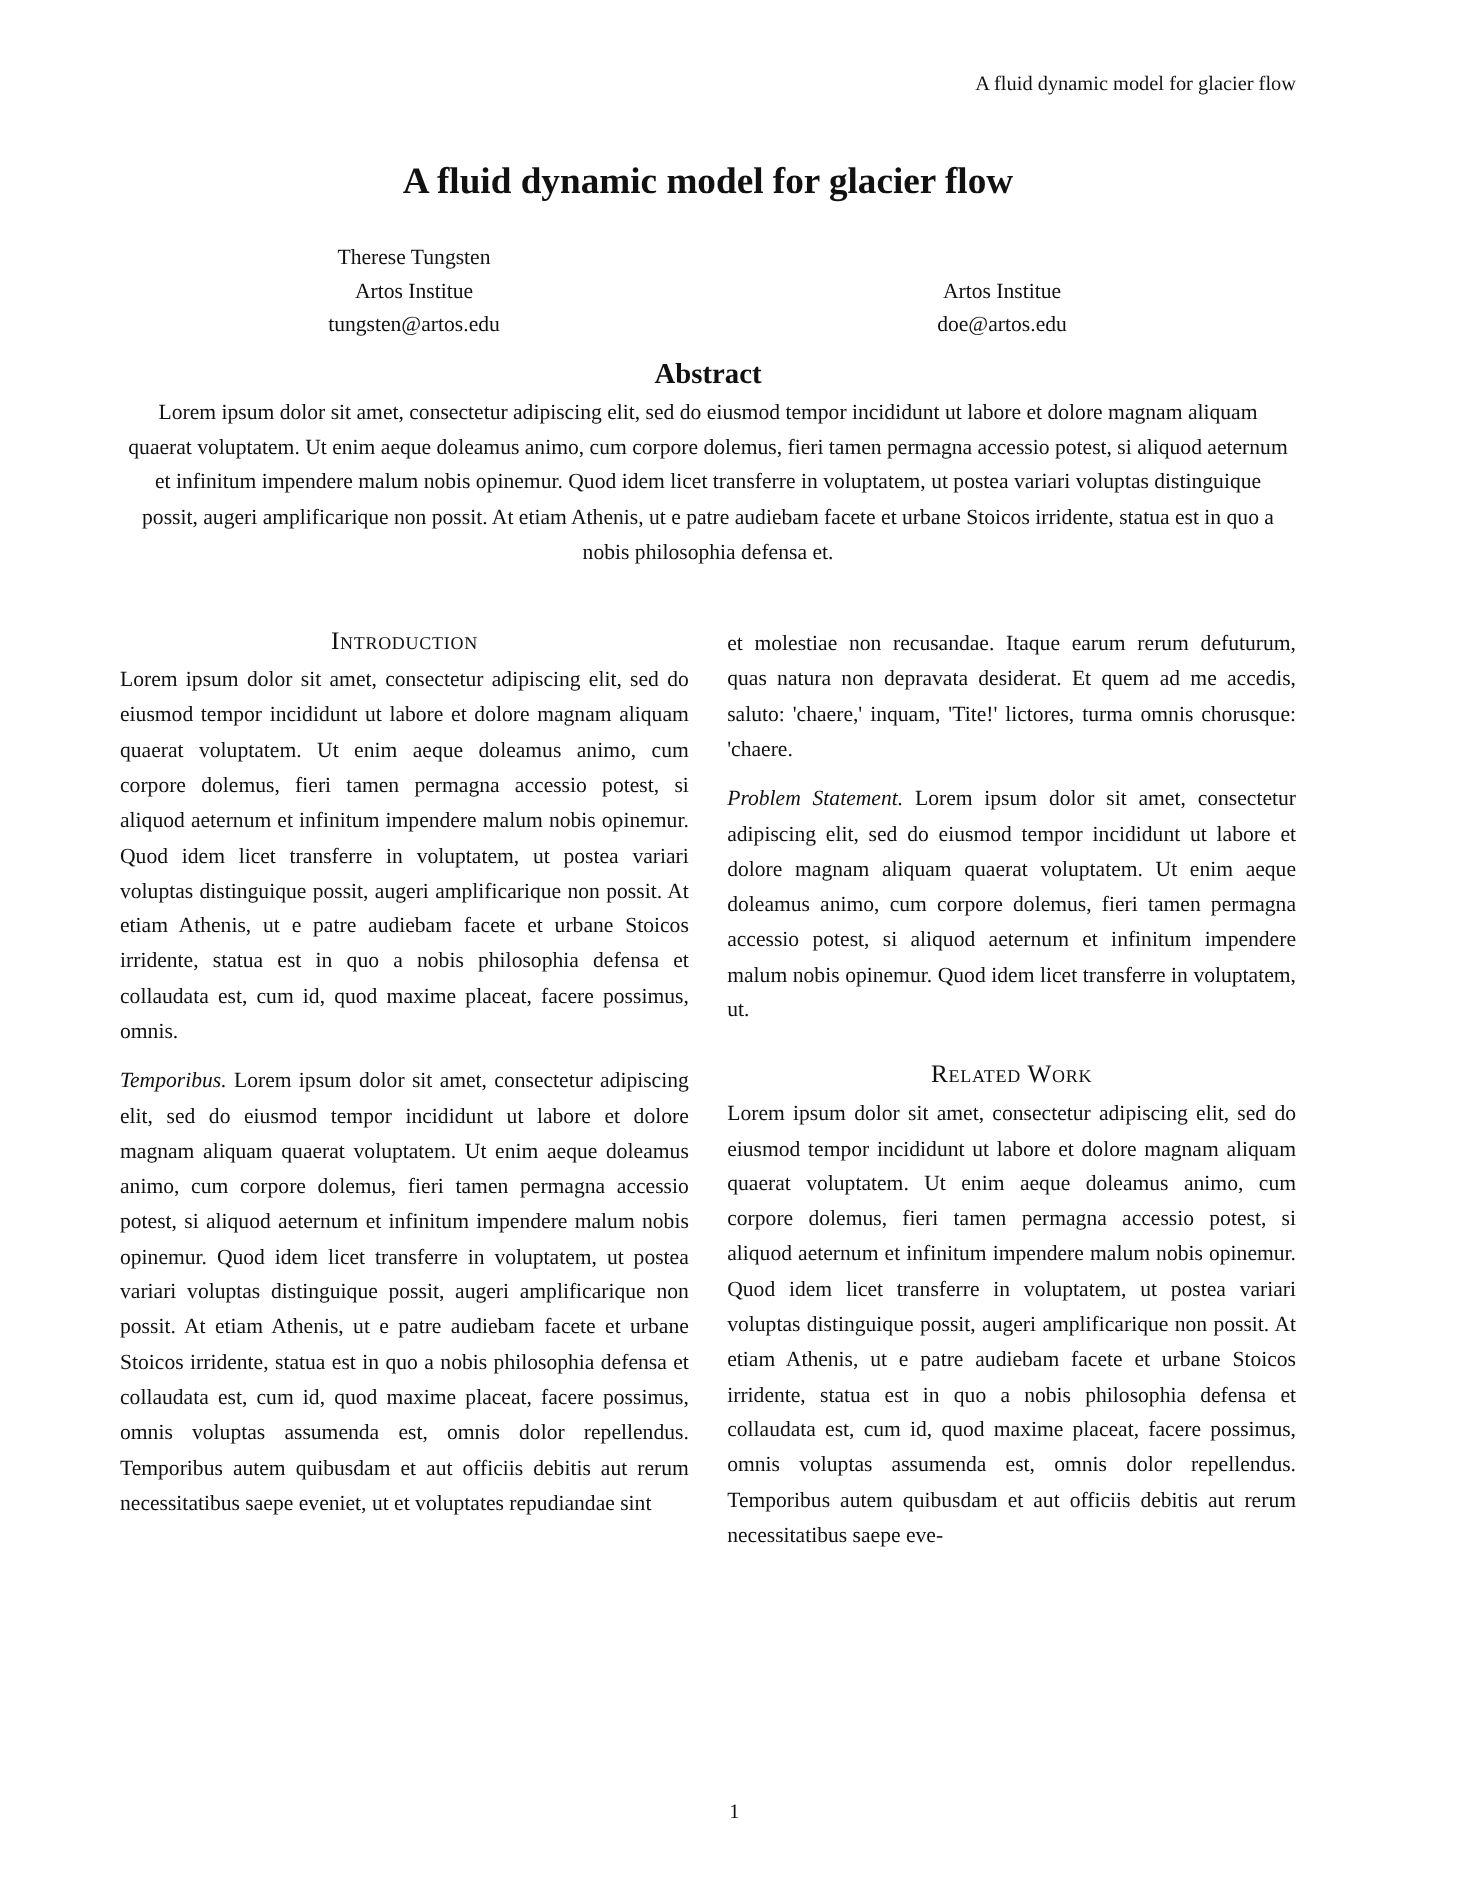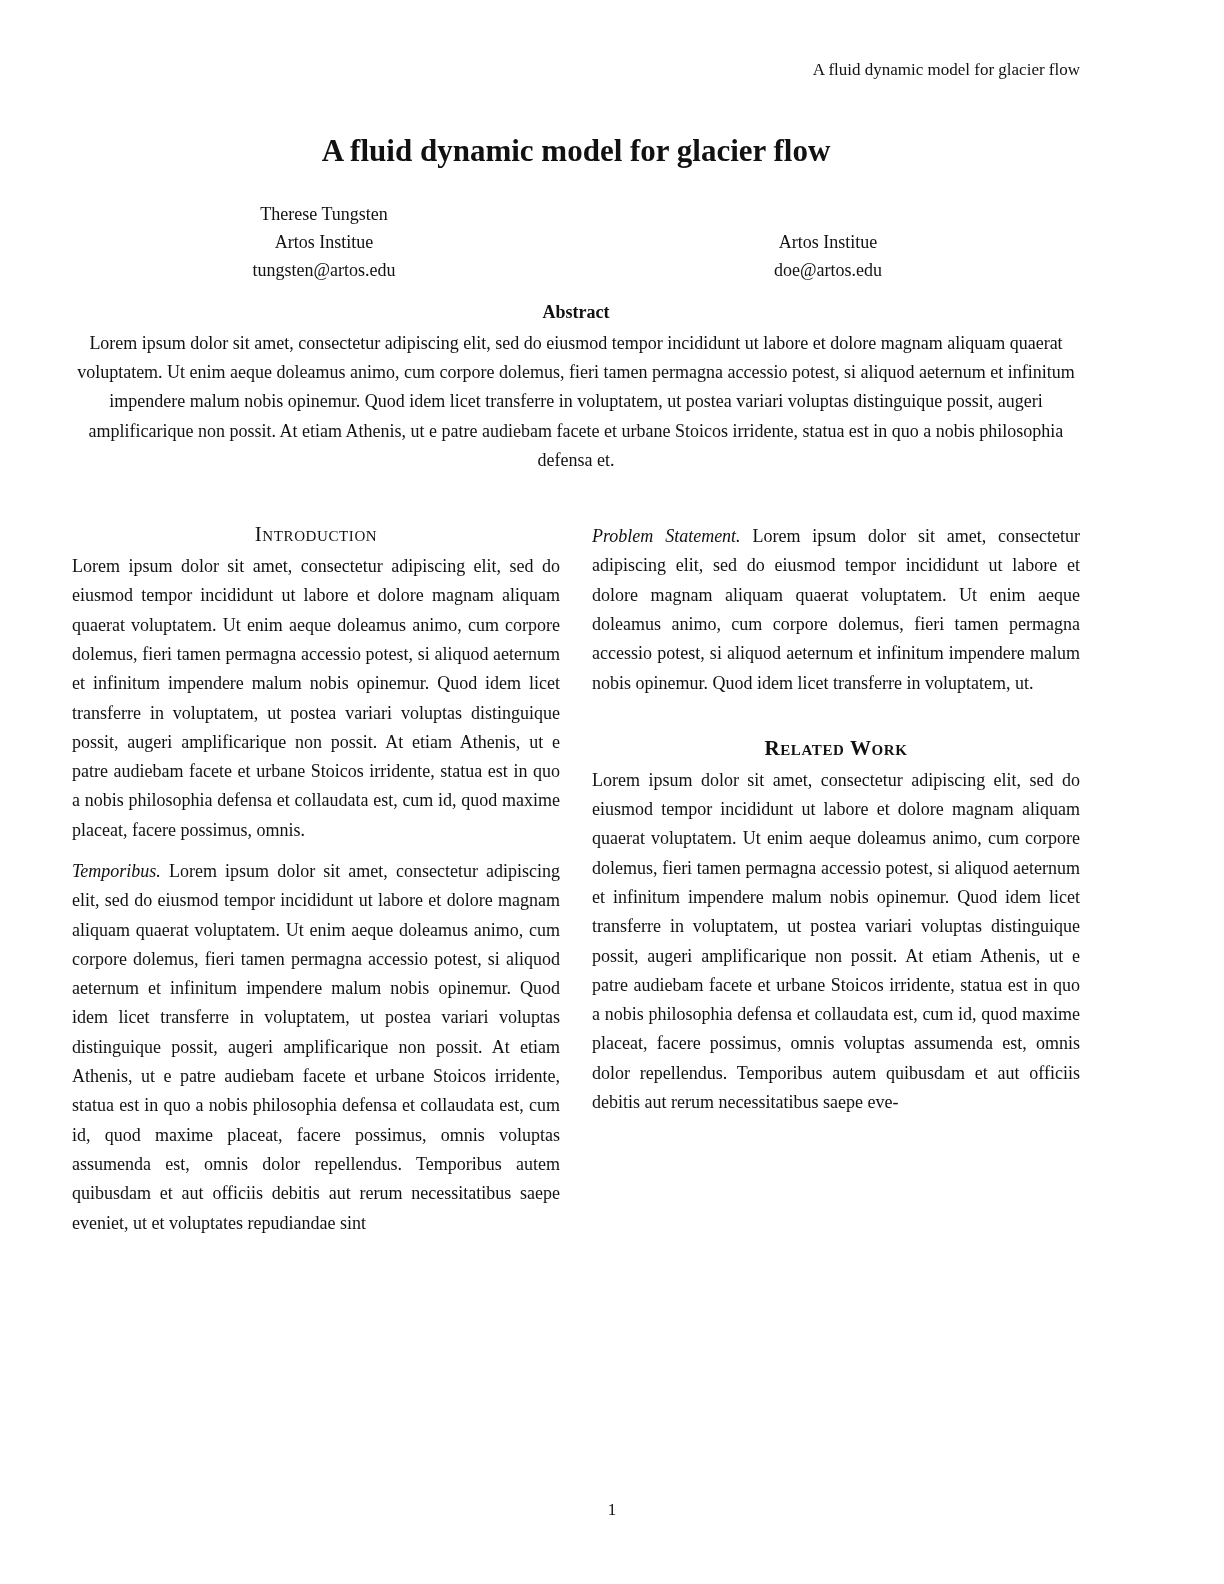--- a/index.html
+++ b/index.html
@@ -9,21 +9,21 @@
   }
   .page {
     position: relative;
     width: 1224px;
     height: 1584px;
     margin: 0 auto;
     background: #ffffff;
     color: #111111;
     font-family: "Liberation Serif", "DejaVu Serif", serif;
     box-sizing: border-box;
-    padding: 0 144px 0 72px;
+    padding: 0 144px 0 100px;
     overflow: hidden;
   }
   .running-header {
     position: absolute;
     top: 60px;
     right: 144px;
     font-size: 17px;
     color: #111111;
     white-space: nowrap;
   }
@@ -45,21 +45,21 @@
     text-align: center;
     font-size: 18px;
     line-height: 28px;
   }
   .abstract {
     margin-top: 16px;
   }
   .abstract-heading {
     text-align: center;
     font-weight: bold;
-    font-size: 18px;
+    font-size: 24px;
     line-height: 25px;
   }
   .abstract-text {
     margin-top: 4px;
     text-align: center;
     font-size: 18px;
     line-height: 29.2px;
     padding: 0 4px;
   }
   .columns {
@@ -73,22 +73,21 @@
   }
   .section-heading {
     text-align: center;
     font-variant: small-caps;
     font-size: 21px;
     line-height: 25px;
     letter-spacing: 0.6px;
     margin: 0 0 5px 0;
   }
   .section-heading.spaced {
-    margin-top: 38px;
-    font-weight: bold;
+    margin-top: 27px;
   }
   p.body-para {
     margin: 0;
     font-size: 18px;
     line-height: 29.3px;
     text-align: justify;
   }
   p.body-para + p.body-para {
     margin-top: 12px;
   }
@@ -135,20 +134,21 @@
     <div class="col">
       <div class="section-heading">Introduction</div>
       <p class="body-para">Lorem ipsum dolor sit amet, consectetur adipiscing elit, sed do eiusmod tempor incididunt ut labore et dolore magnam aliquam quaerat voluptatem. Ut enim aeque doleamus animo, cum corpore dolemus, fieri tamen permagna accessio potest, si aliquod aeternum et infinitum impendere malum nobis opinemur. Quod idem licet transferre in voluptatem, ut postea variari voluptas distinguique possit, augeri amplificarique non possit. At etiam Athenis, ut e patre audiebam facete et urbane Stoicos irridente, statua est in quo a nobis philosophia defensa et collaudata est, cum id, quod maxime placeat, facere possimus, omnis.</p>
       <p class="body-para">
         <span class="runin-lead">Temporibus.</span>
         <span>Lorem ipsum dolor sit amet, consectetur adipiscing elit, sed do eiusmod tempor incididunt ut labore et dolore magnam aliquam quaerat voluptatem. Ut enim aeque doleamus animo, cum corpore dolemus, fieri tamen permagna accessio potest, si aliquod aeternum et infinitum impendere malum nobis opinemur. Quod idem licet transferre in voluptatem, ut postea variari voluptas distinguique possit, augeri amplificarique non possit. At etiam Athenis, ut e patre audiebam facete et urbane Stoicos irridente, statua est in quo a nobis philosophia defensa et collaudata est, cum id, quod maxime placeat, facere possimus, omnis voluptas assumenda est, omnis dolor repellendus. Temporibus autem quibusdam et aut officiis debitis aut rerum necessitatibus saepe eveniet, ut et voluptates repudiandae sint</span>
       </p>
     </div>
 
     <div class="col">
+      <p class="body-para">et molestiae non recusandae. Itaque earum rerum defuturum, quas natura non depravata desiderat. Et quem ad me accedis, saluto: 'chaere,' inquam, 'Tite!' lictores, turma omnis chorusque: 'chaere.</p>
       <p class="body-para">
         <span class="runin-lead">Problem Statement.</span>
         <span>Lorem ipsum dolor sit amet, consectetur adipiscing elit, sed do eiusmod tempor incididunt ut labore et dolore magnam aliquam quaerat voluptatem. Ut enim aeque doleamus animo, cum corpore dolemus, fieri tamen permagna accessio potest, si aliquod aeternum et infinitum impendere malum nobis opinemur. Quod idem licet transferre in voluptatem, ut.</span>
       </p>
       <div class="section-heading spaced">Related Work</div>
       <p class="body-para">Lorem ipsum dolor sit amet, consectetur adipiscing elit, sed do eiusmod tempor incididunt ut labore et dolore magnam aliquam quaerat voluptatem. Ut enim aeque doleamus animo, cum corpore dolemus, fieri tamen permagna accessio potest, si aliquod aeternum et infinitum impendere malum nobis opinemur. Quod idem licet transferre in voluptatem, ut postea variari voluptas distinguique possit, augeri amplificarique non possit. At etiam Athenis, ut e patre audiebam facete et urbane Stoicos irridente, statua est in quo a nobis philosophia defensa et collaudata est, cum id, quod maxime placeat, facere possimus, omnis voluptas assumenda est, omnis dolor repellendus. Temporibus autem quibusdam et aut officiis debitis aut rerum necessitatibus saepe eve-</p>
     </div>
 
   </div>
 

